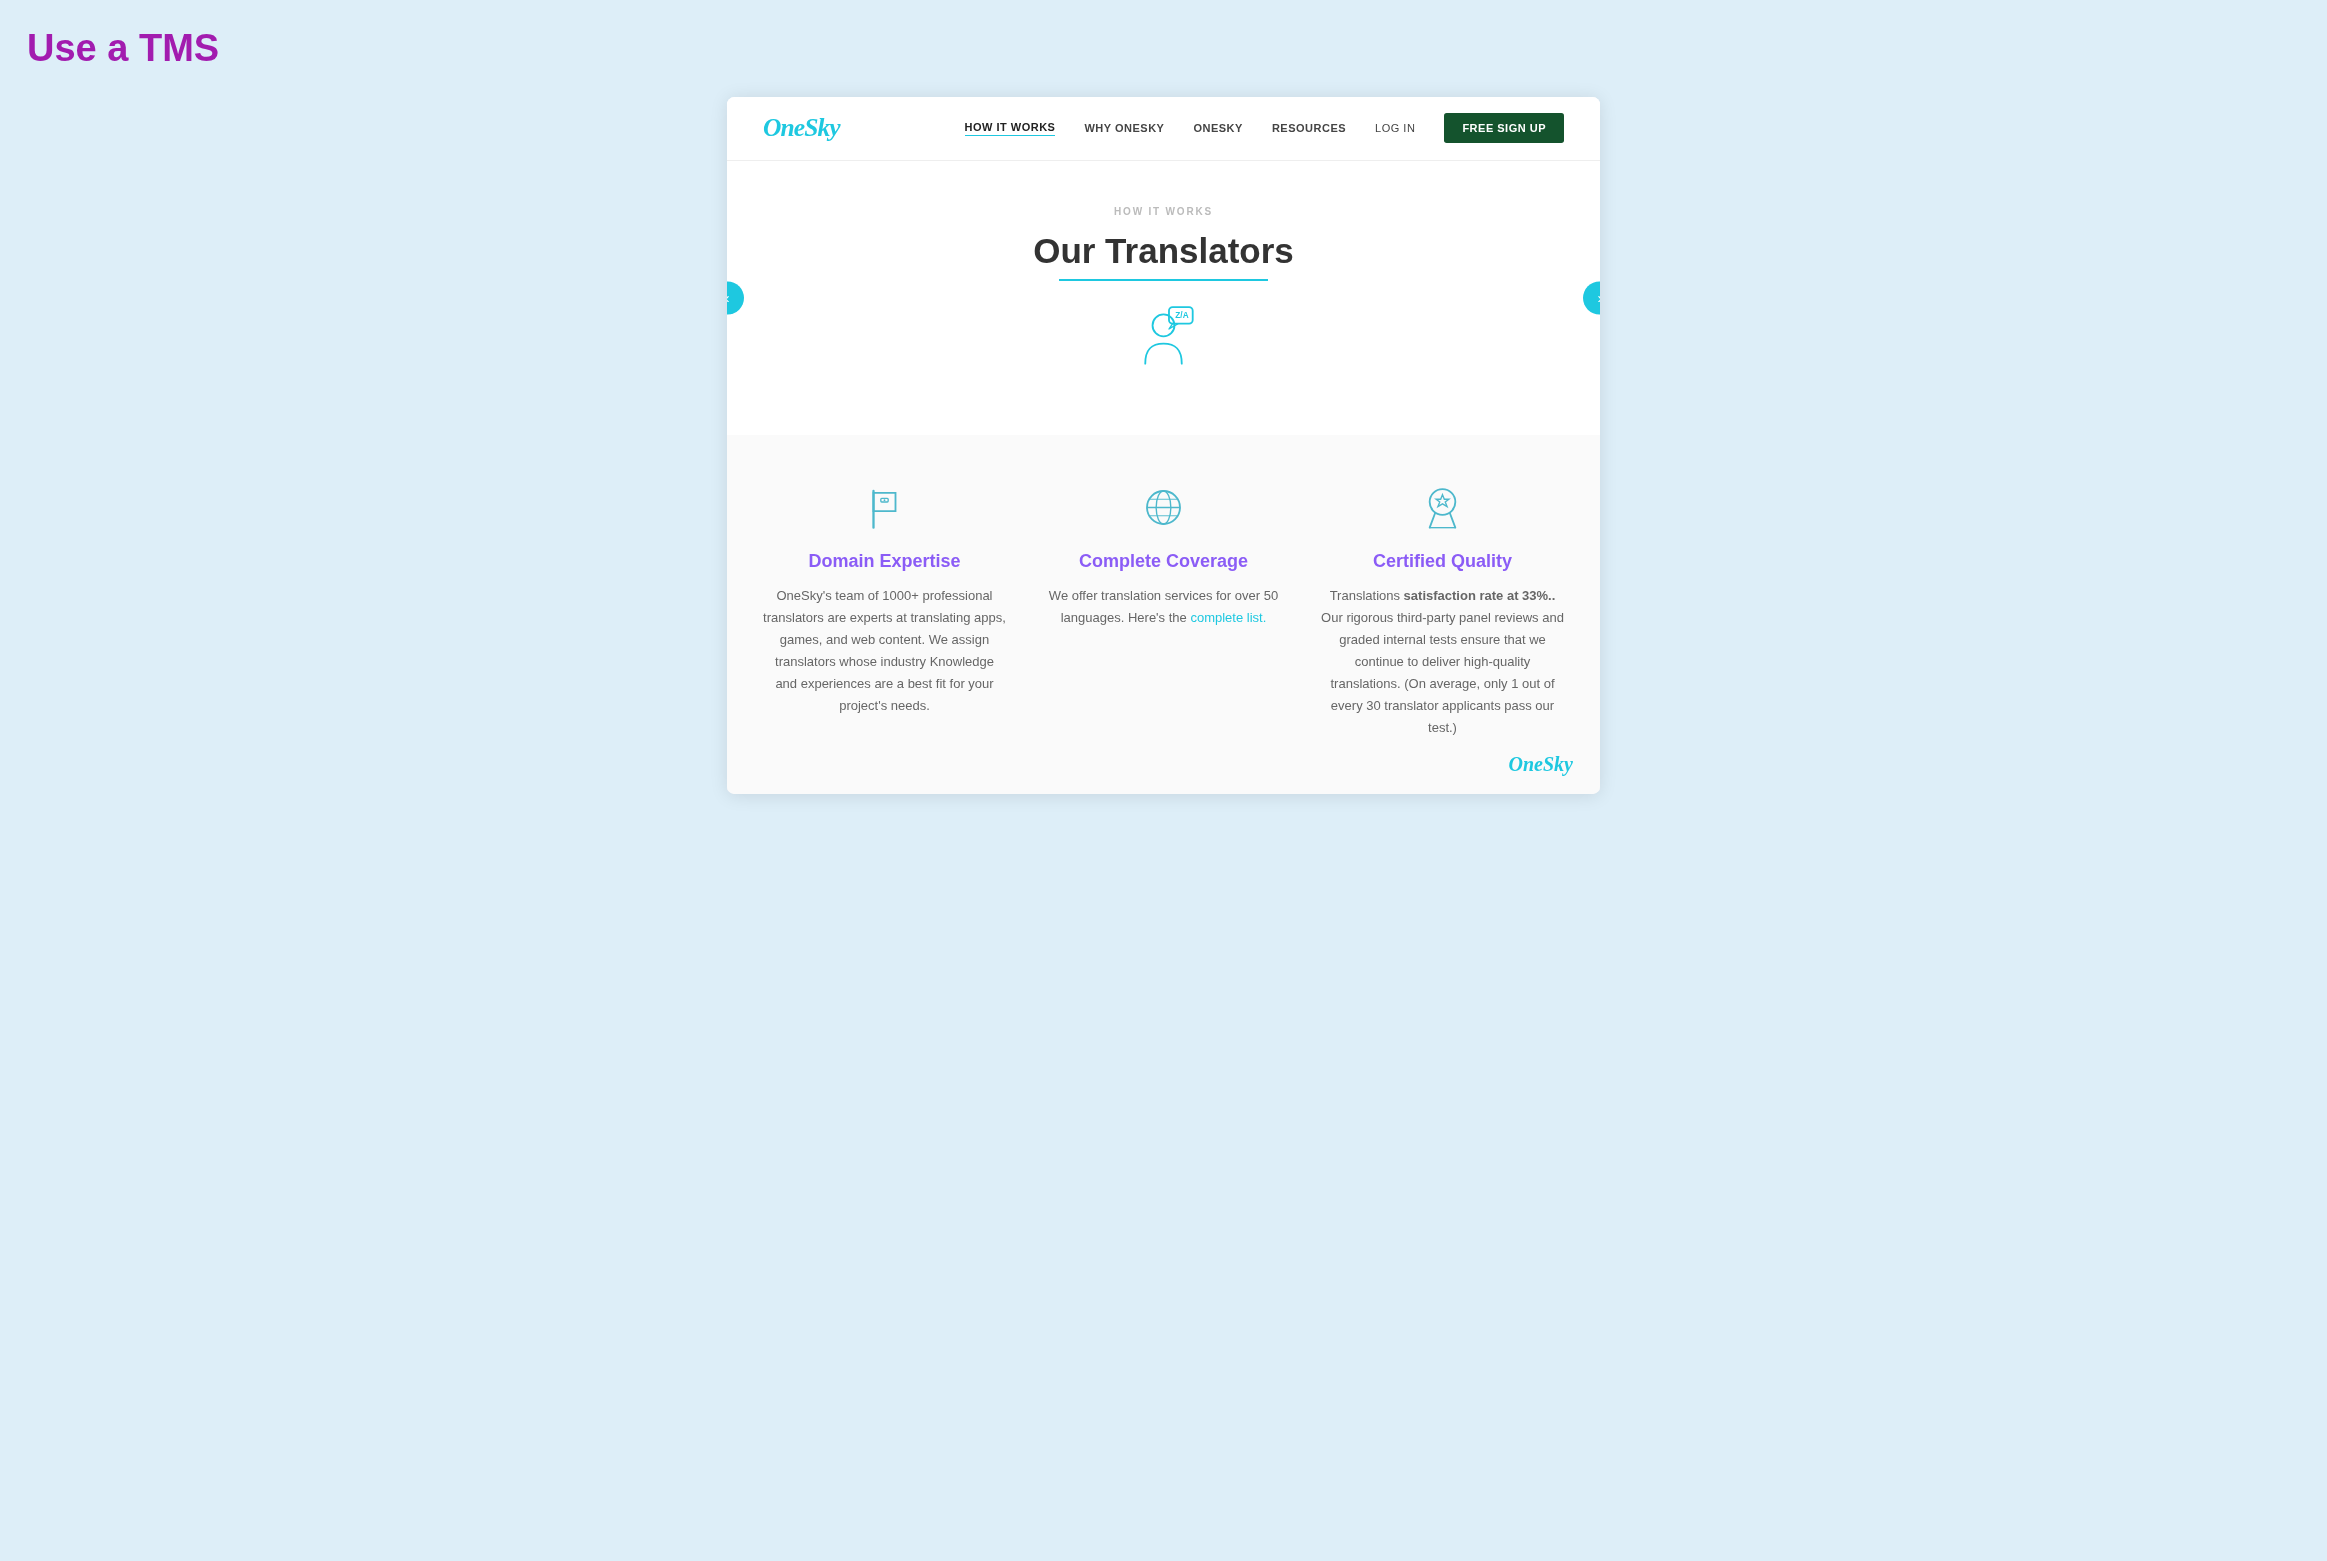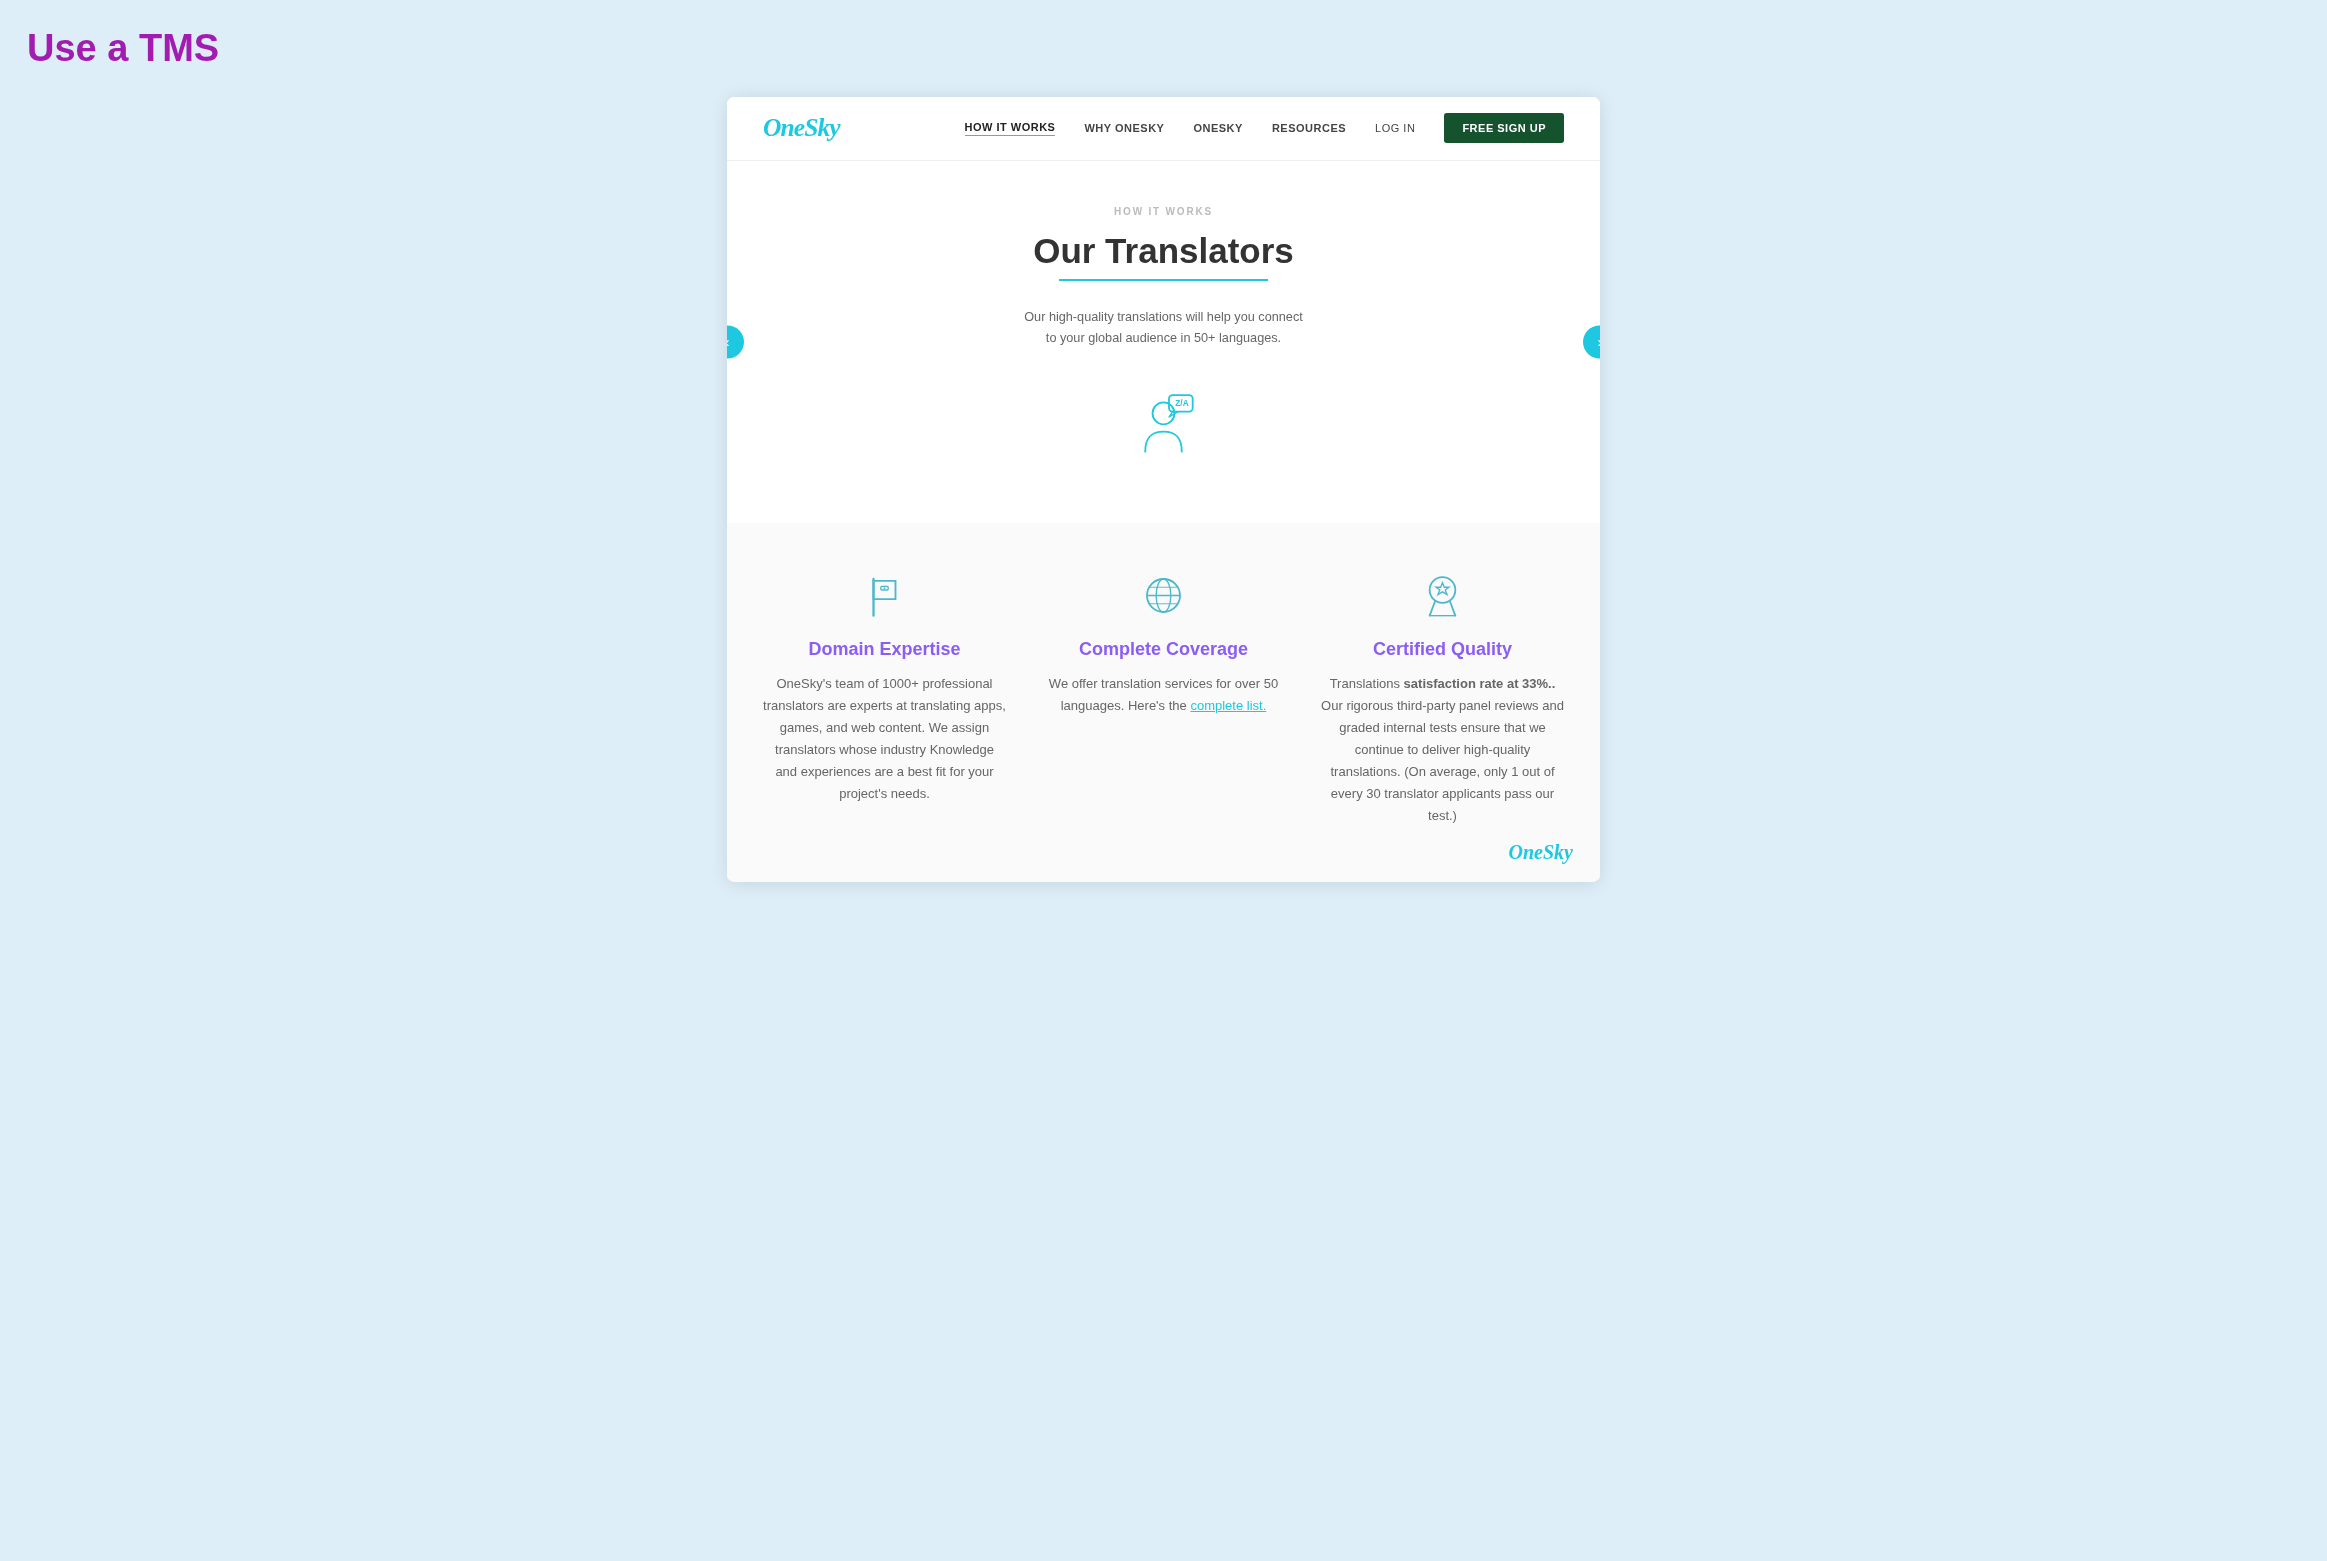--- a/index.html
+++ b/index.html
@@ -191,21 +191,20 @@
     }
 
     .feature-description {
       font-size: 13px;
       color: #666;
       line-height: 1.7;
     }
 
     .feature-description a {
       color: #1ec8e0;
-      text-decoration: underline;
     }
 
     
     .bottom-logo {
       position: absolute;
       bottom: 18px;
       right: 27px;
       font-size: 20px;
       font-weight: 700;
       color: #1ec8e0;
@@ -242,24 +241,20 @@
     </nav>
 
     <div style="position: relative;">
       <div class="carousel-arrow left">
         <span>‹</span>
       </div>
 
       <div class="hero-section">
         <p class="hero-subtitle">HOW IT WORKS</p>
         <h2 class="hero-title">Our Translators</h2>
-        <p class="hero-description">
-          <span>Our high-quality translations will help you connect</span><br>
-          <span>to your global audience in 50+ languages.</span>
-        </p>
 
         
         <div class="translator-icon">
           <svg viewBox="0 0 80 80" width="73" height="73" fill="none" xmlns="http://www.w3.org/2000/svg">
 
             <circle cx="40" cy="30" r="12" stroke="#1ec8e0" stroke-width="2" fill="none"></circle>
 
             <path d="M20 72 C20 55 28 50 40 50 C52 50 60 55 60 72" stroke="#1ec8e0" stroke-width="2" fill="none" stroke-linecap="round"></path>
 
             <rect x="46" y="10" width="26" height="18" rx="4" stroke="#1ec8e0" stroke-width="2" fill="none"></rect>

